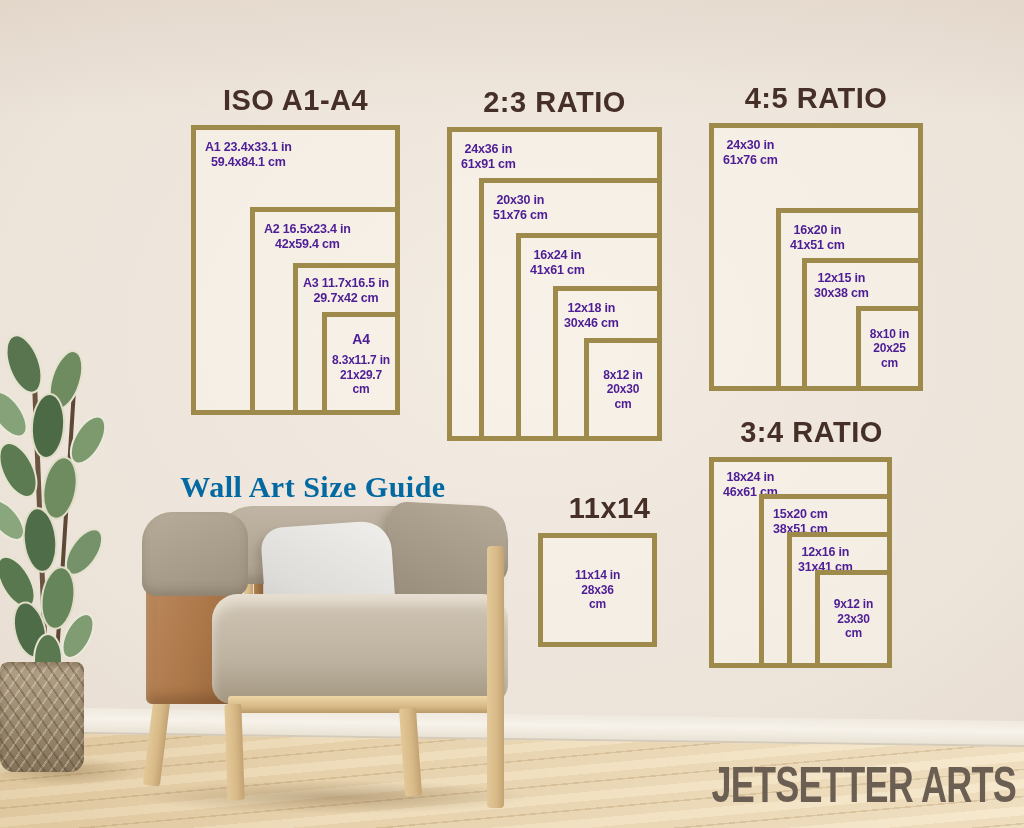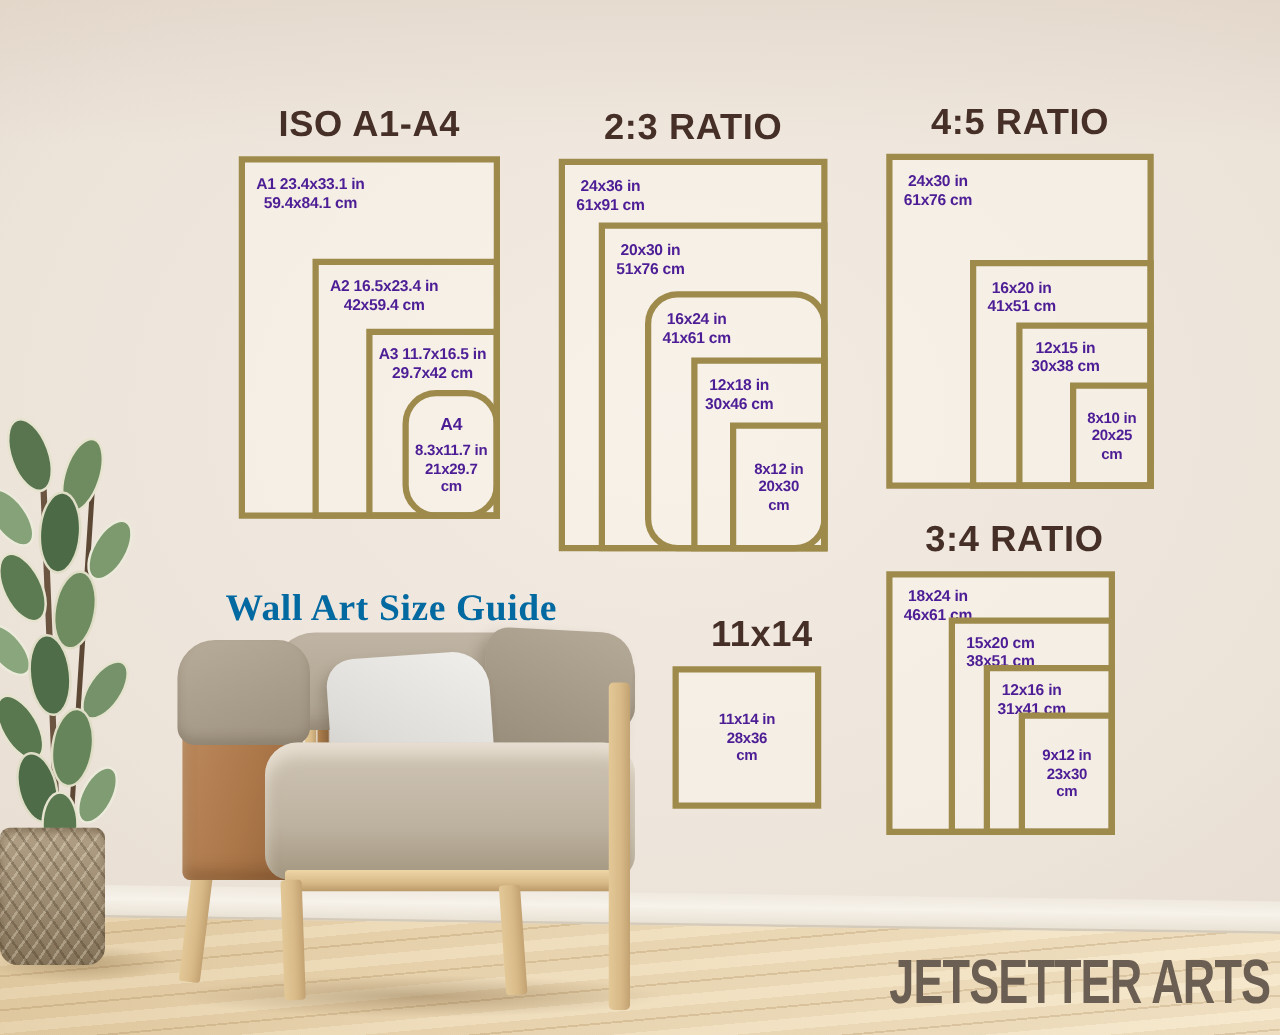--- a/index.html
+++ b/index.html
@@ -150,21 +150,21 @@
       <span>A2 16.5x23.4 in</span>
       <span>42x59.4 cm</span>
     </div>
   </div>
   <div class="frame" style="width:107px;height:152px;">
     <div class="label" style="left:5px;top:8px;">
       <span>A3 11.7x16.5 in</span>
       <span>29.7x42 cm</span>
     </div>
   </div>
-  <div class="frame center gap-first" style="width:78px;height:103px;border-radius:27px;">
+  <div class="frame center gap-first" style="width:78px;height:103px;">
     <div class="label">
       <span>A4</span>
       <span>8.3x11.7 in</span>
       <span>21x29.7</span>
       <span>cm</span>
     </div>
   </div>
 </div>
 
 <div class="group" style="left:447px;top:127px;width:215px;height:314px;">
@@ -174,21 +174,21 @@
       <span>24x36 in</span>
       <span>61x91 cm</span>
     </div>
   </div>
   <div class="frame" style="width:183px;height:263px;">
     <div class="label">
       <span>20x30 in</span>
       <span>51x76 cm</span>
     </div>
   </div>
-  <div class="frame" style="width:146px;height:208px;border-radius:26px;">
+  <div class="frame" style="width:146px;height:208px;">
     <div class="label">
       <span>16x24 in</span>
       <span>41x61 cm</span>
     </div>
   </div>
   <div class="frame" style="width:109px;height:155px;">
     <div class="label" style="left:6px;">
       <span>12x18 in</span>
       <span>30x46 cm</span>
     </div>
@@ -209,21 +209,21 @@
       <span>24x30 in</span>
       <span>61x76 cm</span>
     </div>
   </div>
   <div class="frame" style="width:147px;height:183px;">
     <div class="label">
       <span>16x20 in</span>
       <span>41x51 cm</span>
     </div>
   </div>
-  <div class="frame" style="width:110px;height:133px;">
+  <div class="frame" style="width:121px;height:133px;">
     <div class="label" style="left:7px;top:8px;">
       <span>12x15 in</span>
       <span>30x38 cm</span>
     </div>
   </div>
   <div class="frame center" style="width:67px;height:85px;">
     <div class="label">
       <span>8x10 in</span>
       <span>20x25</span>
       <span>cm</span>

